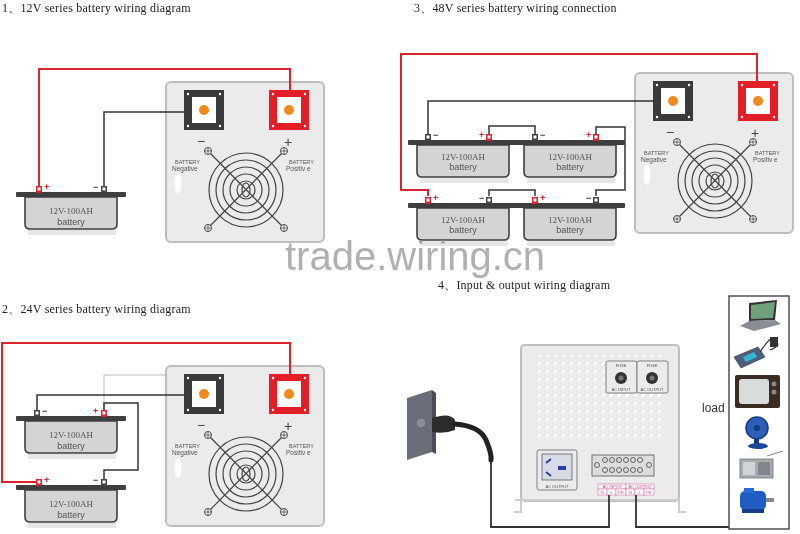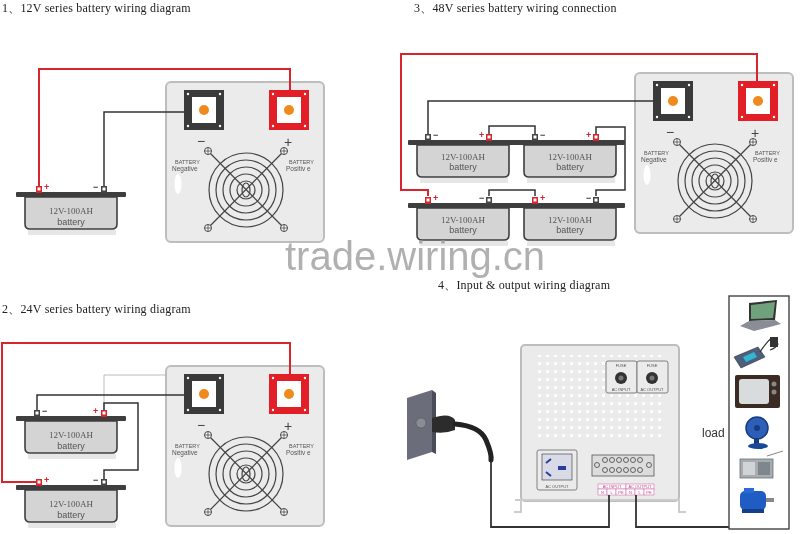--- a/index.html
+++ b/index.html
@@ -2,21 +2,21 @@
 <html><head>
 <meta charset="utf-8">
 <style>
   html, body { margin:0; padding:0; background:#ffffff; }
   body { width:800px; height:534px; position:relative; overflow:hidden; font-family:"DejaVu Serif", serif; }
   .title { position:absolute; font-family:Liberation Serif, serif; font-size:12px; color:#222; white-space:pre; letter-spacing:0.2px; }
   svg { position:absolute; left:0; top:0; }
   .svgtext { font-family:"Liberation Sans", sans-serif; }
   .battext { font-family:"Liberation Serif", serif; }
   .watermark { position:absolute; left:285px; top:234px; font-family:"Liberation Sans", sans-serif; font-size:40px; color:rgba(150,150,150,0.75); letter-spacing:0px; }
-  .load-label { position:absolute; left:702px; top:426px; font-family:"Liberation Sans", sans-serif; font-size:12px; color:#333; }
+  .load-label { position:absolute; left:702px; top:401px; font-family:"Liberation Sans", sans-serif; font-size:12px; color:#333; }
 </style>
 </head>
 <body>
 
 <div class="title" style="left:2px;top:0px;">1、12V series battery wiring diagram</div>
 <div class="title" style="left:414px;top:0px;text-align:center;">3、48V series battery wiring connection</div>
 <div class="title" style="left:2px;top:277px;margin-top:24px;">2、24V series battery wiring diagram</div>
 <div class="title" style="left:438px;top:277px;">4、Input &amp; output wiring diagram</div>
 
 <svg width="800" height="534" viewBox="0 0 800 534">

